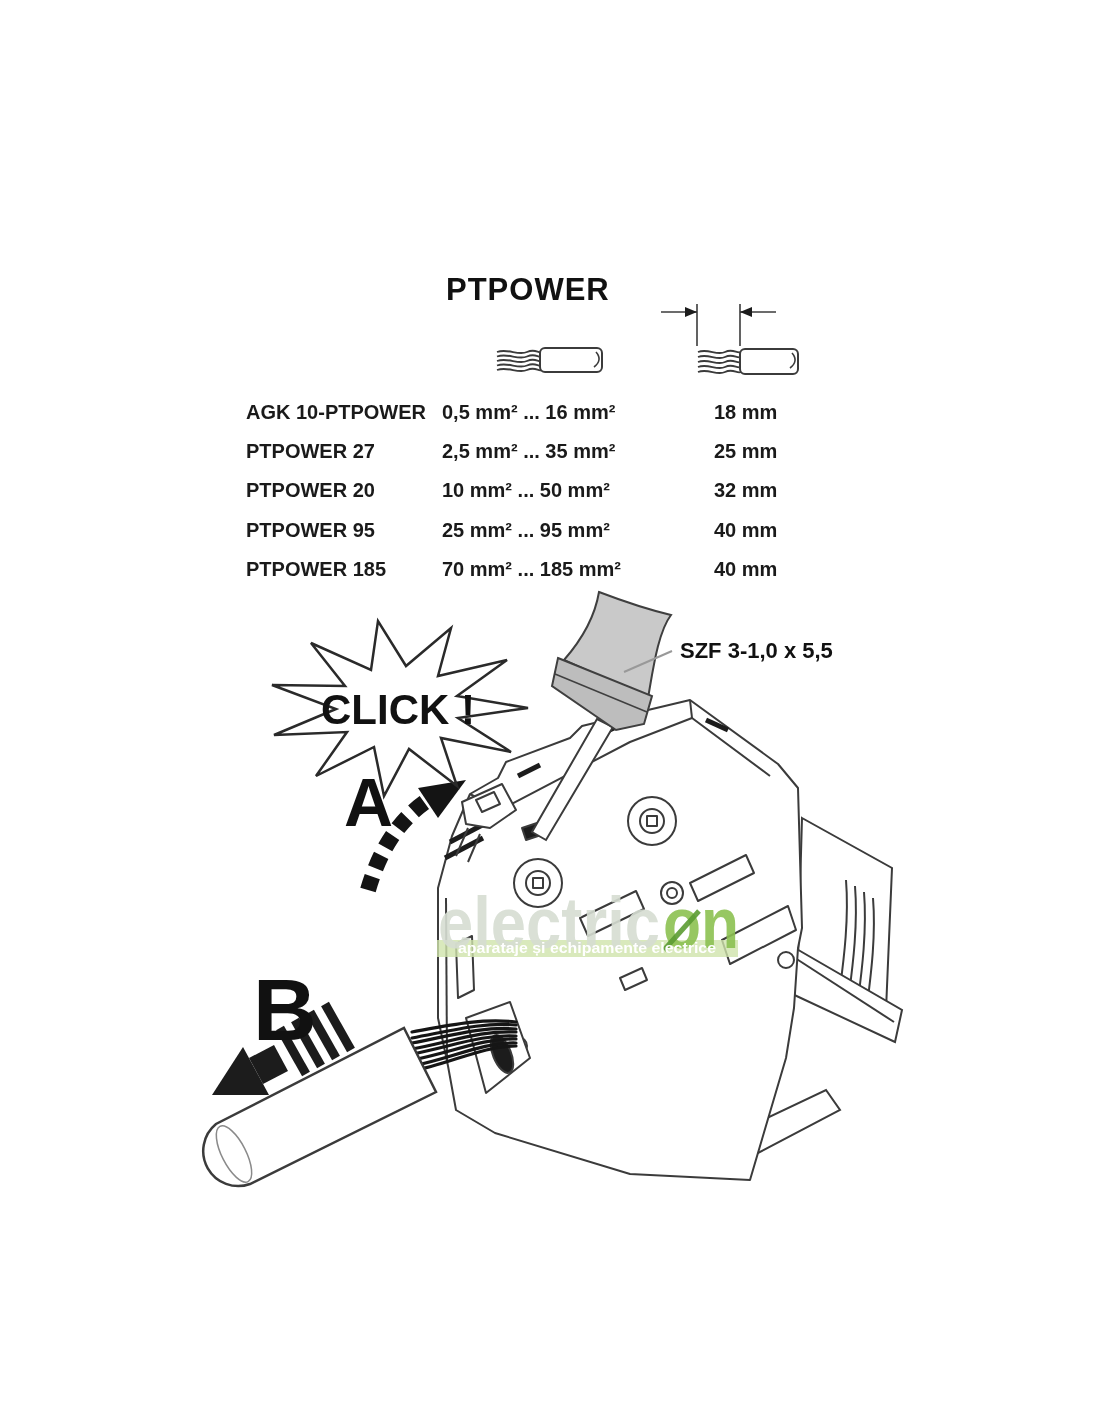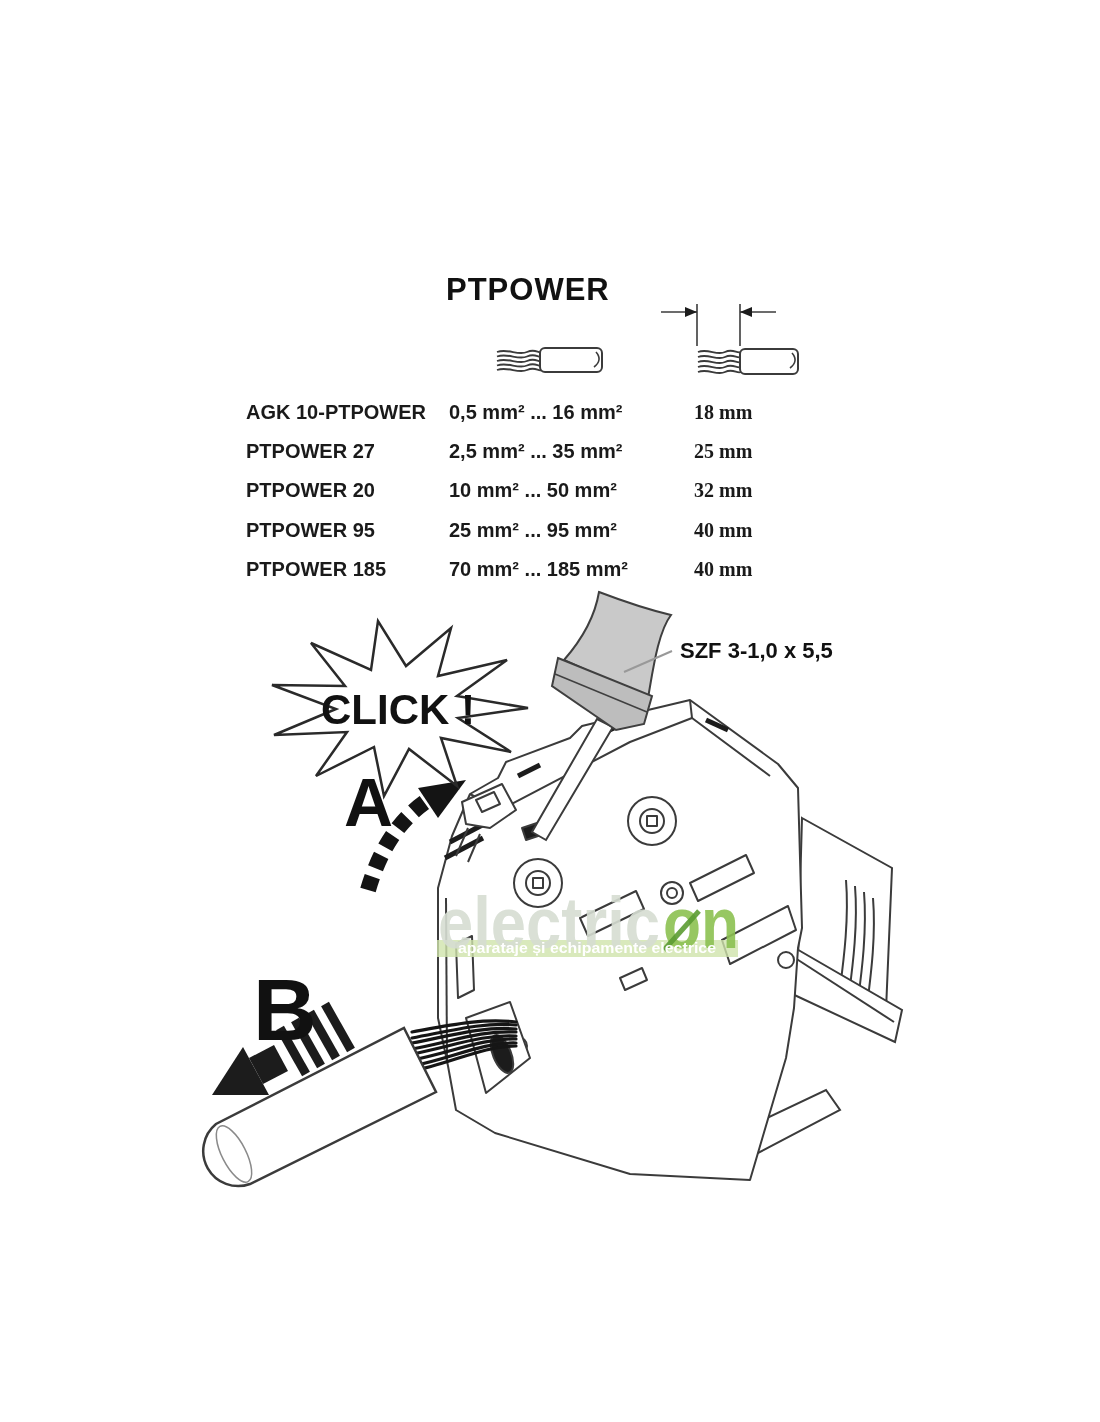--- a/index.html
+++ b/index.html
@@ -13,22 +13,22 @@
   }
   .spec-table{left:246px;top:399px;width:620px;height:200px;}
   .spec-row{position:absolute;left:0;height:26px;line-height:26px;font-size:20px;font-weight:bold;white-space:nowrap;}
   .spec-row:nth-child(1){top:0;}
   .spec-row:nth-child(2){top:39px;}
   .spec-row:nth-child(3){top:78px;}
   .spec-row:nth-child(4){top:118px;}
   .spec-row:nth-child(5){top:157px;}
   .col{position:absolute;white-space:nowrap;}
   .col-model{left:0;text-align:right;}
-  .col-range{left:203px;}
-  .col-strip{left:448px;font-family:Liberation Serif, serif;}
+  .col-range{left:196px;}
+  .col-strip{left:468px;}
   svg text{font-family:"Liberation Sans","DejaVu Sans",sans-serif;}
   .lbl{font-weight:bold;fill:#111;}
 </style>
 </head>
 <body>
 
 <div class="page">
 
   <div class="abs page-title">PTPOWER</div>
 

